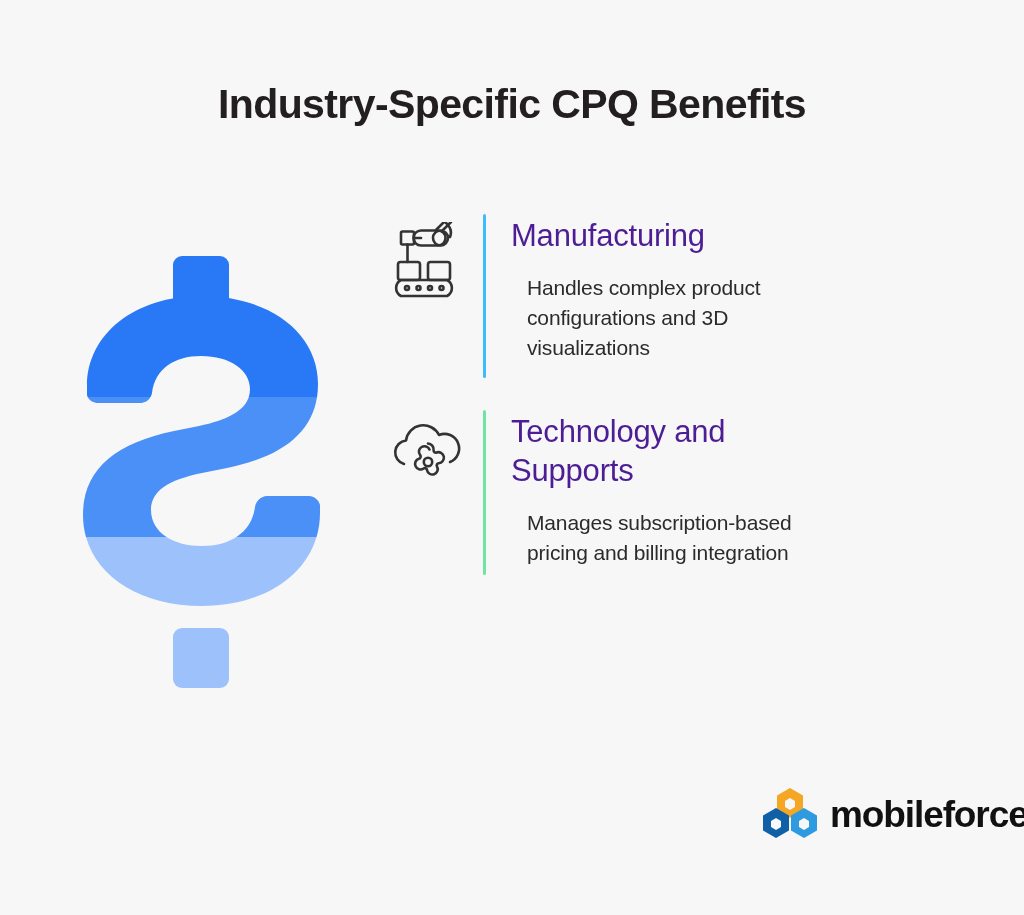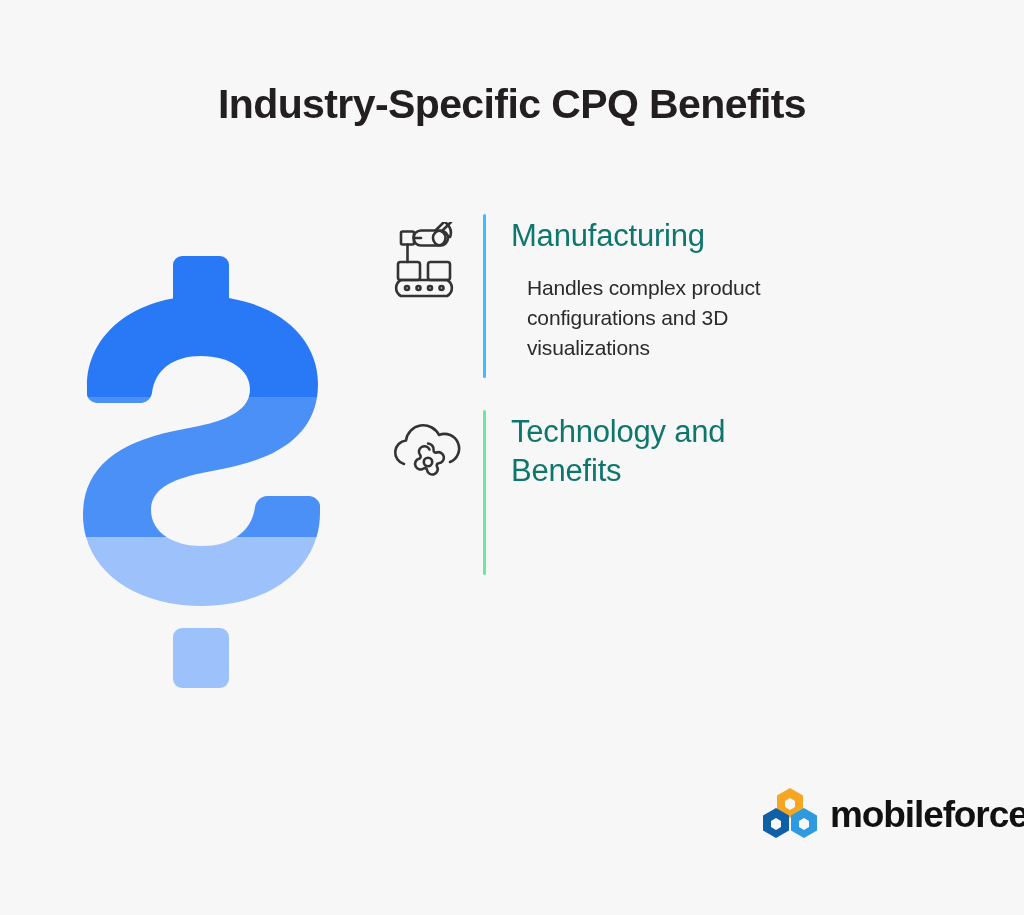--- a/index.html
+++ b/index.html
@@ -84,21 +84,21 @@
   .row-1 .benefit-divider { height: 165px; background: #6fe6a0; }
   .row-2 .benefit-divider { height: 124px; background: #c9dd5b; }
 
   .benefit-text {
     flex: 1 1 auto;
     padding-top: 2px;
   }
   .benefit-heading {
     font-size: 31px;
     font-weight: normal;
-    color: #0f766e;
+    color: #4c1d95;
     line-height: 39px;
     letter-spacing: -0.2px;
     margin: 0;
   }
   .benefit-body {
     font-size: 21px;
     font-weight: normal;
     color: #2b2b2b;
     line-height: 30px;
     letter-spacing: -0.15px;
@@ -249,21 +249,23 @@
                  c-1.4,-3.1 0.2,-6.6 3.4,-7.5
                  c1.5,-0.4 2.2,-2.3 1.2,-3.5
                  c-2.2,-2.6 -1.5,-6.5 1.4,-8.2
                  c2.9,-1.7 6.6,-0.6 7.9,2.5"></path>
         <circle cx="36" cy="44" r="4.2"></circle>
       </svg>
     </div>
     <div class="benefit-divider" style="background: rgb(111, 230, 160);"></div>
     <div class="benefit-text">
       <div class="benefit-heading" style="white-space: pre-line;">Technology and
-Benefits</div>
+Supports</div>
+      <div class="benefit-body">Manages subscription-based
+pricing and billing integration</div>
     </div>
   </div>
 
 
   <div class="logo">
     <svg class="logo-mark" width="62" height="54" viewBox="0 0 62 54" xmlns="http://www.w3.org/2000/svg" aria-hidden="true">
 
       <g>
         <path d="M31,1 L44,8.5 L44,23.5 L31,31 L18,23.5 L18,8.5 Z" fill="#f5a623"></path>
         <path d="M31,11 L36,14 L36,20 L31,23 L26,20 L26,14 Z" fill="#f7f7f7"></path>

